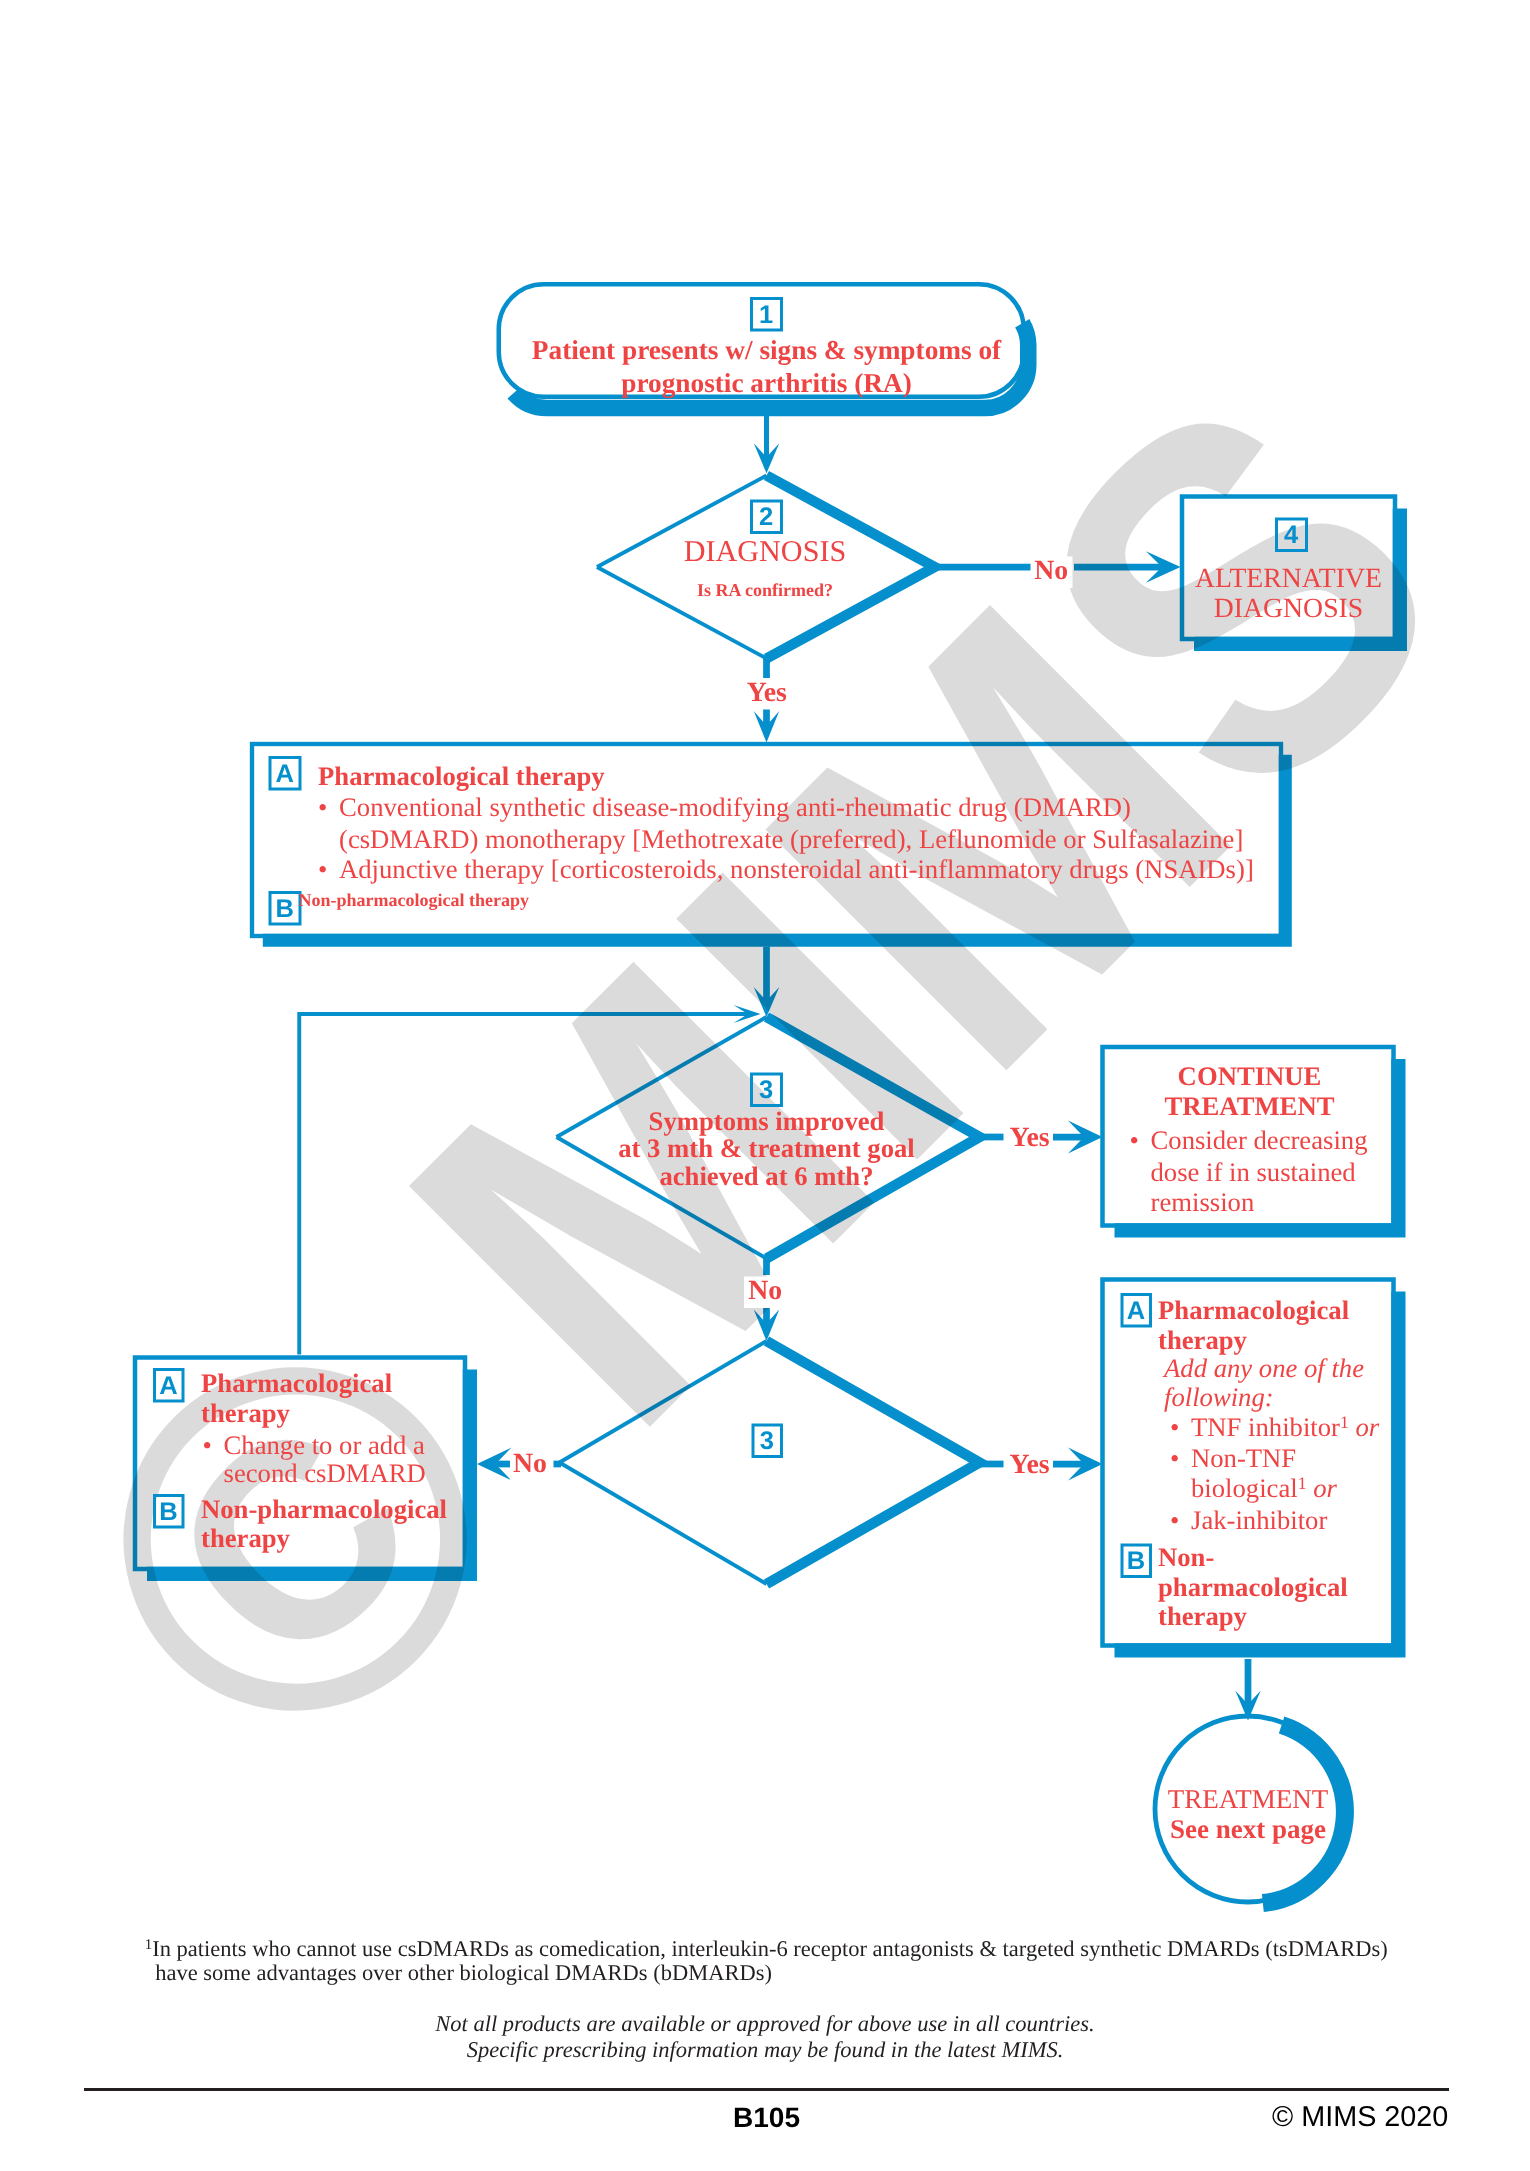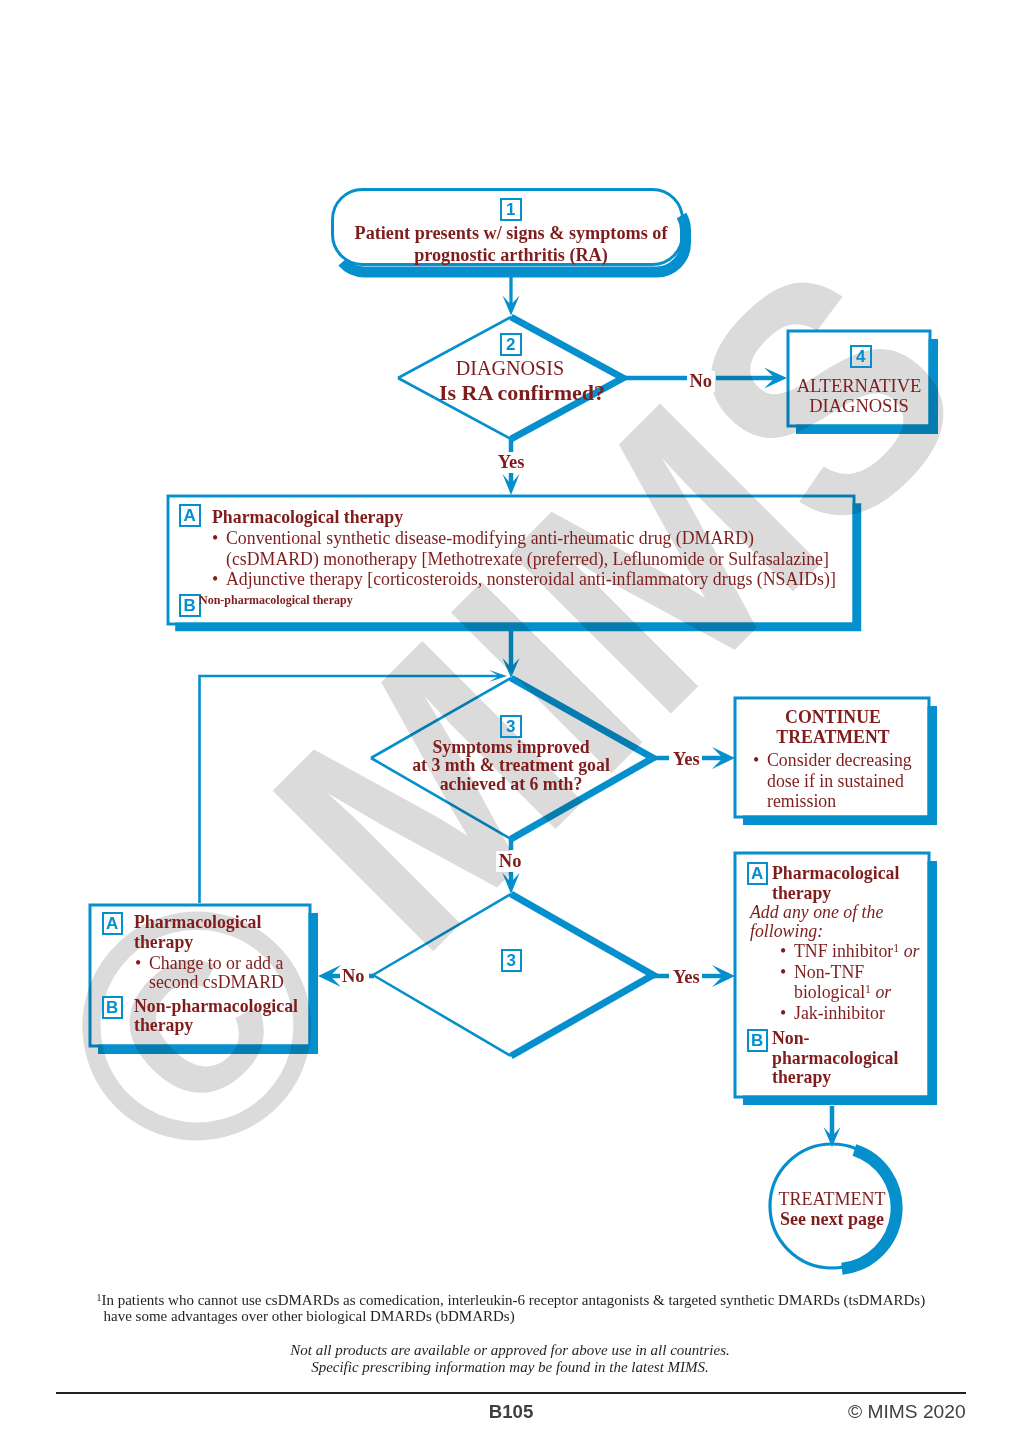--- a/index.html
+++ b/index.html
@@ -15,35 +15,35 @@
   .hdr{position:absolute;left:56px;top:55px;width:910px;height:104px;
        background:#0590cd;border-radius:0 31px 0 29px;z-index:3;}
   .hdr-title{position:absolute;left:0;right:0;top:50%;transform:translateY(-50%);
        text-align:center;color:#fff;font-family:"Liberation Sans",sans-serif;
        font-weight:bold;font-size:45px;letter-spacing:-0.3px;}
 
   
   svg.lines{position:absolute;left:0;top:0;width:1020px;height:1447px;z-index:2;overflow:visible;}
 
   
-  .node{position:absolute;z-index:12;color:#7f1d1d;}
+  .node{position:absolute;z-index:12;color:#ef4444;}
   .badge{position:absolute;box-sizing:border-box;border:2.4px solid #0590cd;color:#0590cd;
          font-family:"Liberation Sans",sans-serif;font-weight:bold;
          width:21.5px;height:22.5px;line-height:20.5px;font-size:17px;text-align:center;z-index:12;}
 
   .ctr{text-align:center;}
   .elabel{background:#fff;padding:0 2.5px;}
   .bold{font-weight:bold;}
   .ital{font-style:italic;}
   sup{font-size:0.66em;line-height:0;vertical-align:0.45em;}
 
   
   .fnote{position:absolute;z-index:12;color:#231f20;margin-top:15px;}
   .rule{position:absolute;background:#231f20;z-index:12;}
-  .ftxt{position:absolute;z-index:12;font-family:"Liberation Sans",sans-serif;color:#404040;}
+  .ftxt{position:absolute;z-index:12;font-family:"Liberation Sans",sans-serif;color:#000000;}
 
 </style>
 </head>
 <body>
 
 <div class="page">
 
   <svg class="wm" viewBox="0 0 1020 1447">
     <g transform="rotate(-45 196.5 1026)" fill="#dbdbdb" font-family="Liberation Sans, sans-serif" font-weight="bold" dominant-baseline="central">
       <text x="196.5" y="1026" font-size="324" text-anchor="middle">©</text>
@@ -142,21 +142,21 @@
   </svg>
 
   <div class="badge" style="left:500px;top:198px">1</div>
   <div class="node ctr bold" style="left:311px;top:223px;width:400px;font-size:18.2px;line-height:21.5px;white-space:nowrap">
     <div>Patient presents w/ signs &amp; symptoms of</div>
     <div>prognostic arthritis (RA)</div>
   </div>
 
   <div class="badge" style="left:500px;top:333px">2</div>
   <div class="node ctr" style="left:410px;top:359px;width:200px;font-size:20.1px;line-height:19px;white-space:nowrap">DIAGNOSIS</div>
-  <div class="node ctr bold" style="left:422px;top:382.5px;width:200px;font-size:22px;line-height:20px;white-space:nowrap">Is RA confirmed?</div>
+  <div class="node ctr bold" style="left:410px;top:382.5px;width:200px;font-size:12px;line-height:20px;white-space:nowrap">Is RA confirmed?</div>
 
   <div class="badge" style="left:850px;top:345px">4</div>
   <div class="node ctr" style="left:784px;top:376px;width:150px;font-size:18.5px;line-height:20.2px;white-space:nowrap">
     <div>ALTERNATIVE</div>
     <div>DIAGNOSIS</div>
   </div>
 
   <div class="badge" style="left:179px;top:504px">A</div>
   <div class="node bold" style="left:212px;top:507px;font-size:17.8px;line-height:20.5px">Pharmacological therapy</div>
   <div class="node" style="left:212px;top:528px;font-size:17.8px;line-height:20.5px">
@@ -203,21 +203,21 @@
   <div class="node bold" style="left:134px;top:997px;font-size:17.8px;line-height:19px;white-space:nowrap">
     <div>Non-pharmacological</div>
     <div>therapy</div>
   </div>
 
   <div class="badge" style="left:746.5px;top:862px">A</div>
   <div class="node bold" style="left:772px;top:863px;font-size:17.8px;line-height:20px;white-space:nowrap">
     <div>Pharmacological</div>
     <div>therapy</div>
   </div>
-  <div class="node ital" style="left:750px;top:903px;font-size:17.8px;line-height:19px;white-space:nowrap">
+  <div class="node ital" style="left:776px;top:903px;font-size:17.8px;line-height:19px;white-space:nowrap">
     <div>Add any one of the</div>
     <div>following:</div>
   </div>
   <div class="node" style="left:780px;top:941px;font-size:17.8px;line-height:20.6px;white-space:nowrap">
     <div style="display:flex">
       <span style="width:14px;flex:0 0 14px">•</span>
       <span><span>TNF inhibitor</span><sup>1</sup> <i>or</i></span>
     </div>
     <div style="display:flex">
       <span style="width:14px;flex:0 0 14px">•</span>

